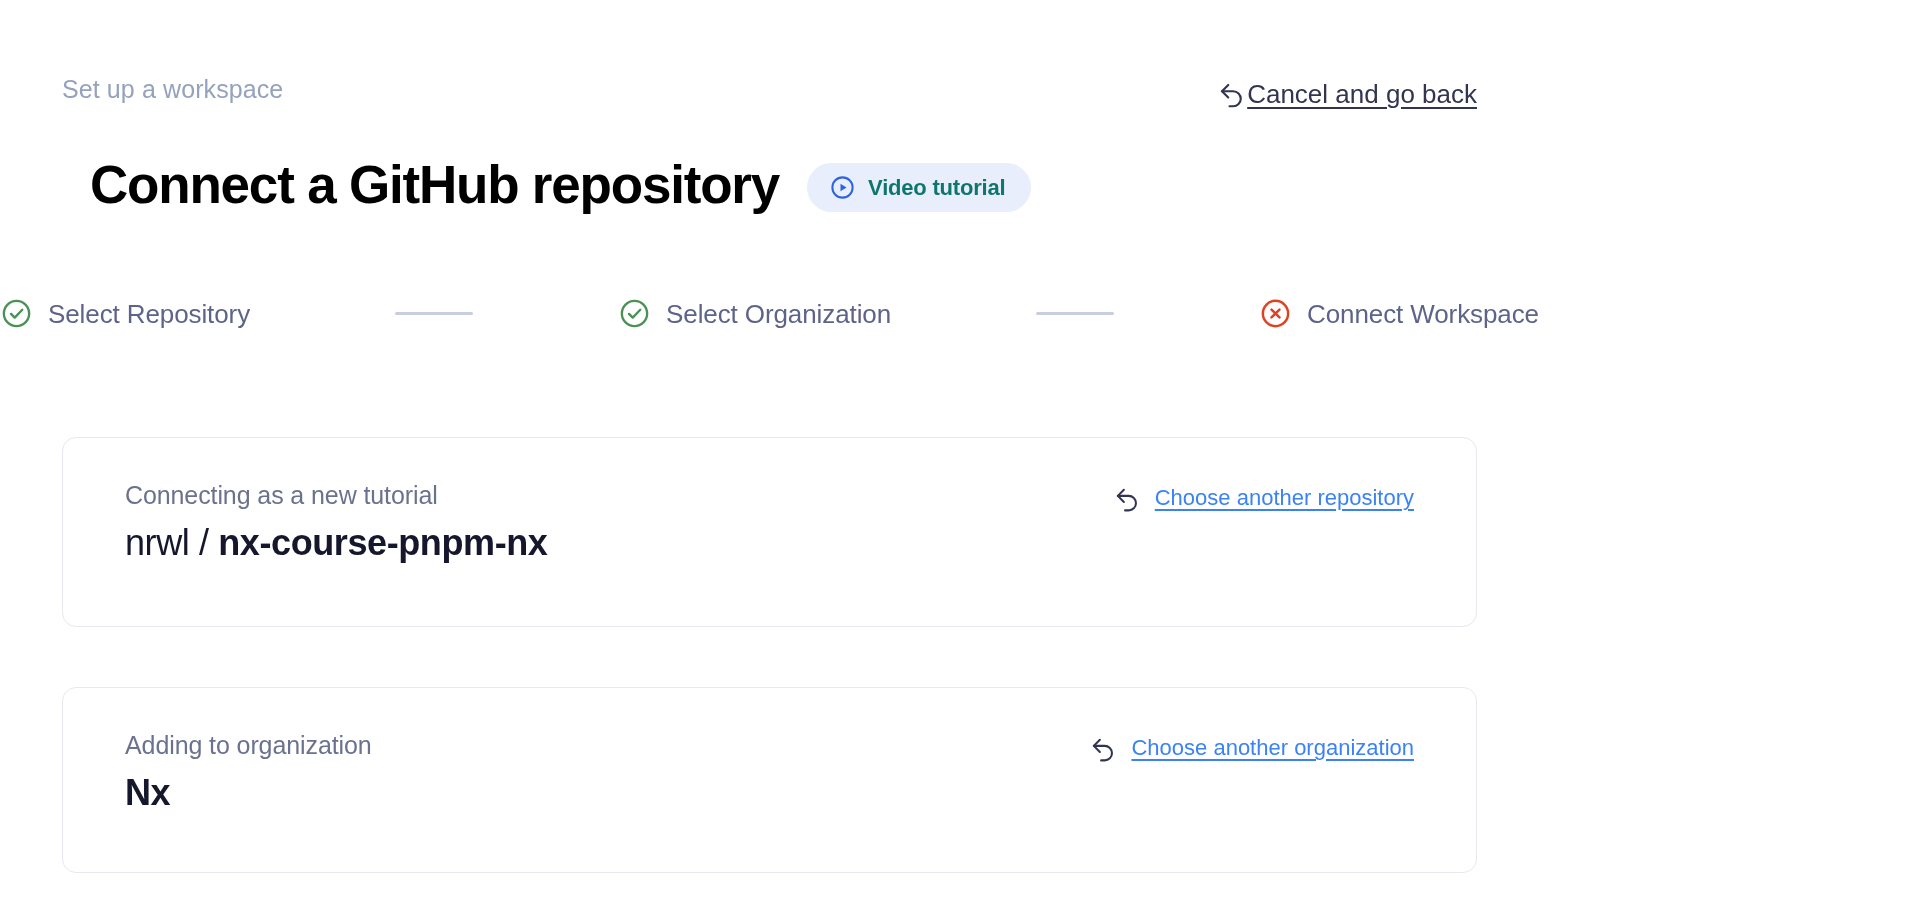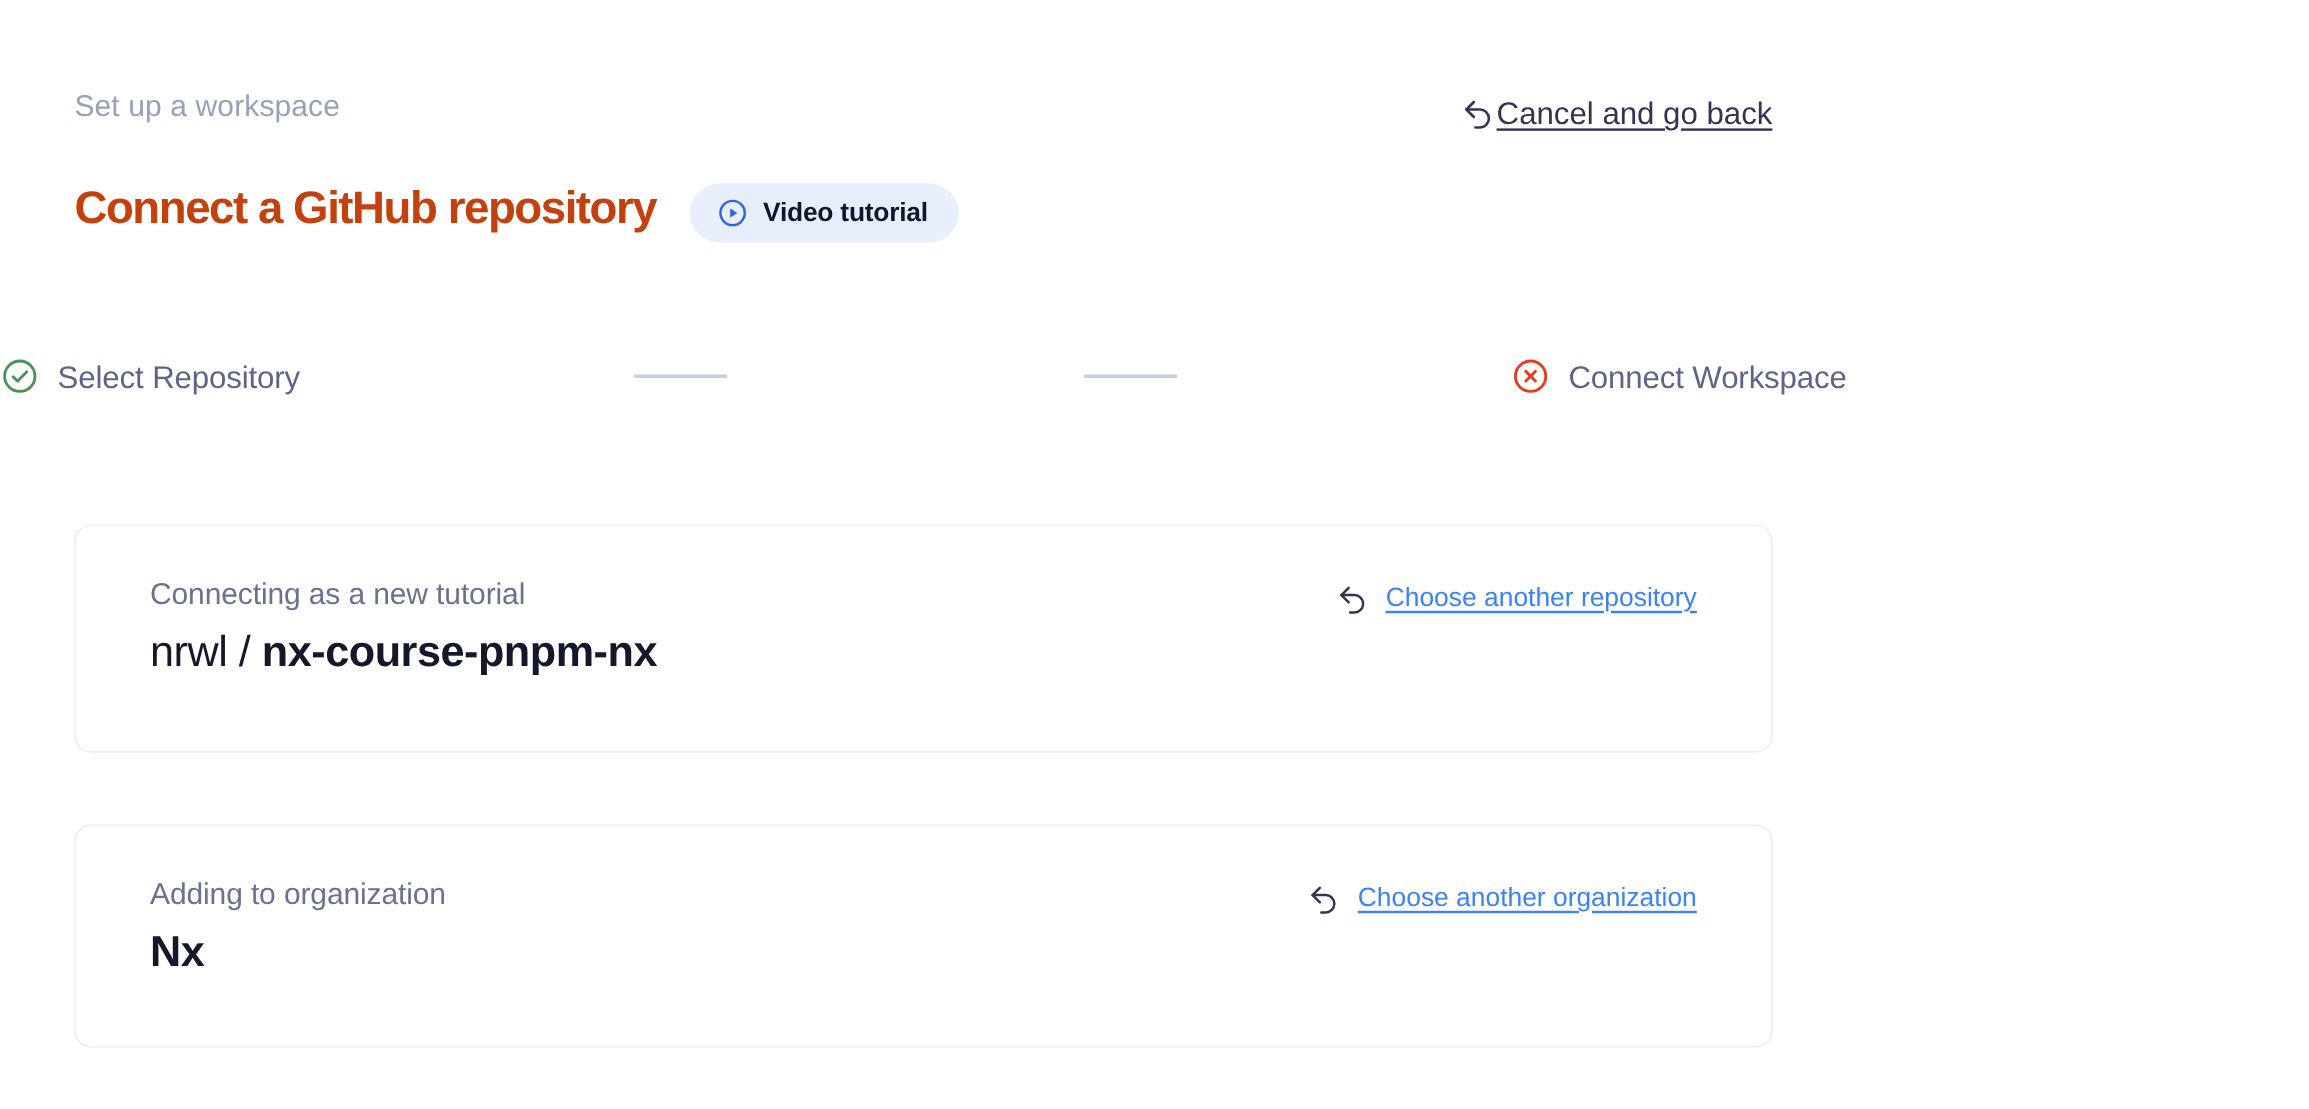--- a/index.html
+++ b/index.html
@@ -39,43 +39,44 @@
   }
 
   .title-row {
     display: flex;
     align-items: center;
     gap: 28px;
     margin-top: 14px;
   }
 
   .page-title {
-    font-size: 38px;
+    font-size: 53px;
     line-height: 62px;
     font-weight: 800;
-    color: #c2410c;
+    color: #000000;
     letter-spacing: -1.2px;
     white-space: nowrap;
+    margin-left: 28px;
   }
 
   .video-badge {
     display: inline-flex;
     align-items: center;
     gap: 12px;
     background: #e9eefc;
     border-radius: 999px;
     padding: 11px 26px 11px 22px;
     cursor: pointer;
     border: none;
     margin-top: 6px;
   }
   .video-badge .badge-label {
     font-size: 22px;
     font-weight: 700;
-    color: #0f172a;
+    color: #0f766e;
     letter-spacing: -0.2px;
     line-height: 26px;
   }
   .play-icon { display: flex; align-items: center; }
 
   
   .cancel-link {
     position: absolute;
     right: 62px;
     top: 78px;
@@ -226,20 +227,29 @@
         <svg width="33" height="33" viewBox="0 0 24 24" fill="none" stroke="#4a9155" stroke-width="1.7" stroke-linecap="round" stroke-linejoin="round">
           <circle cx="12" cy="12" r="9.2"></circle>
           <path d="M8 12.3l2.7 2.7L16.2 9.3"></path>
         </svg>
       </span>
       <span class="step-label">Select Repository</span>
     </div>
 
     <span class="connector"></span>
 
+    <div class="step">
+      <span class="step-icon">
+        <svg width="33" height="33" viewBox="0 0 24 24" fill="none" stroke="#4a9155" stroke-width="1.7" stroke-linecap="round" stroke-linejoin="round">
+          <circle cx="12" cy="12" r="9.2"></circle>
+          <path d="M8 12.3l2.7 2.7L16.2 9.3"></path>
+        </svg>
+      </span>
+      <span class="step-label">Select Organization</span>
+    </div>
 
     <span class="connector"></span>
 
     <div class="step">
       <span class="step-icon">
         <svg width="33" height="33" viewBox="0 0 24 24" fill="none" stroke="#dd4323" stroke-width="1.8" stroke-linecap="round" stroke-linejoin="round">
           <circle cx="12" cy="12" r="9.2"></circle>
           <path d="M9.1 9.1l5.8 5.8M14.9 9.1l-5.8 5.8"></path>
         </svg>
       </span>

